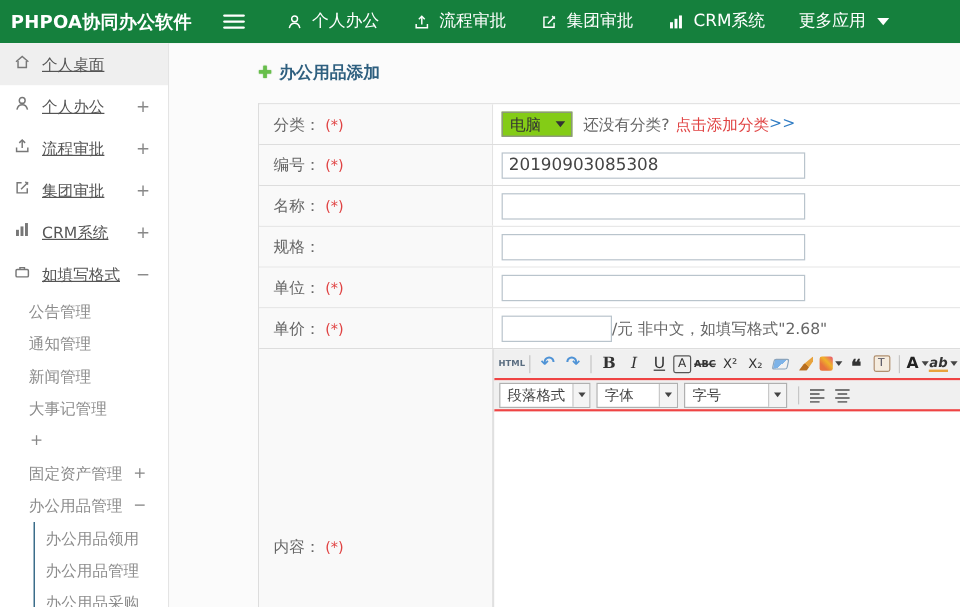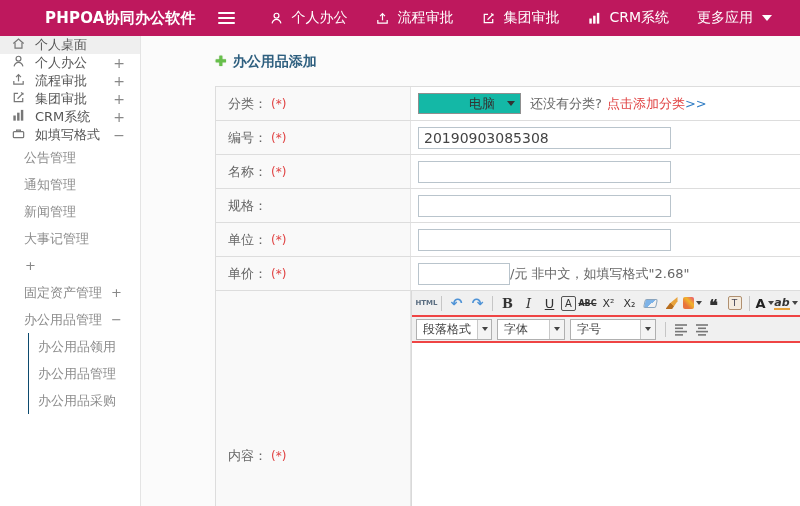--- a/index.html
+++ b/index.html
@@ -1,32 +1,32 @@
 <!DOCTYPE html>
 <html><head>
 <meta charset="utf-8">
 <style>
   * { box-sizing: border-box; margin: 0; padding: 0; }
   html,body { width: 800px; height: 506px; overflow: hidden; }
   body { font-family: "DejaVu Sans", "Liberation Sans", sans-serif; background: #fff; }
 
   
-  .topbar { height: 36px; background: #be185d; display: flex; align-items: center; color: #fff; padding-left: 36px; }
+  .topbar { height: 36px; background: #15803d; display: flex; align-items: center; color: #fff; }
   .brand { font-size: 15px; font-weight: bold; padding-left: 9px; width: 186px; letter-spacing: 0.2px; }
   .hamburger { width: 18px; display: flex; flex-direction: column; gap: 3px; margin-right: 34px; cursor: pointer; }
   .hamburger i { display: block; height: 2px; background: #fff; border-radius: 1px; }
   .nav { display: flex; align-items: center; }
   .navitem { display: flex; align-items: center; gap: 7px; font-size: 14px; margin-right: 28px; cursor: pointer; white-space: nowrap; }
   .navitem svg { display: block; }
   .caret-w { width: 0; height: 0; border-left: 5px solid transparent; border-right: 5px solid transparent; border-top: 6px solid #fff; margin-left: 2px; }
 
   
   .layout { display: flex; height: 470px; }
   .sidebar { width: 141px; background: #fff; border-right: 1px solid #e4e4e4; flex-shrink: 0; }
-  .side-item { position: relative; display: flex; align-items: center; height: 18px; font-size: 13px; color: #555; padding-left: 11px; gap: 9px; cursor: pointer; }
+  .side-item { position: relative; display: flex; align-items: center; height: 35px; font-size: 13px; color: #555; padding-left: 11px; gap: 9px; cursor: pointer; text-decoration: underline; }
   .side-item.active { background: #efefef; }
   .side-item .exp { position: absolute; right: 15px; color: #888; font-size: 14px; font-weight: normal; }
   .sub-item { height: 27px; display: flex; align-items: center; padding-left: 24px; font-size: 13px; color: #8c8c8c; cursor: pointer; }
   .sub-item .exp-tight { margin-left: 1px; color: #888; }
   .sub-item .exp-gap { margin-left: 9px; color: #888; }
   .deep-wrap { margin-left: 28px; border-left: 1px solid #0c4a6e; }
   .deep-item { height: 27px; display: flex; align-items: center; padding-left: 9px; font-size: 13px; color: #8c8c8c; cursor: pointer; }
 
   .main { flex: 1; background: #fbfbfb; position: relative; overflow: hidden; }
   .page-title { display: flex; align-items: center; gap: 6px; margin: 15px 0 14px 74px; font-size: 14px; font-weight: bold; color: #2e5f7f; line-height: 21px; }
@@ -35,21 +35,21 @@
   
   .form { margin-left: 74px; border-left: 1px solid #ddd; border-top: 1px solid #ddd; width: 586px; background: #fff; }
   .frow { display: flex; border-bottom: 1px solid #ddd; height: 34px; }
   .frow.tall { height: 330px; }
   .fl { width: 195px; background: #f9f9f9; border-right: 1px solid #e3e3e3; display: flex; align-items: center; padding-left: 12px; font-size: 13px; color: #666; gap: 4px; flex-shrink: 0; }
   .req { color: #e04343; font-size: 12px; }
   .fv { flex: 1; background: #fff; display: flex; align-items: center; padding-left: 7px; font-size: 13px; color: #666; min-width: 0; }
   .fv.nopad { padding: 0; display: block; }
   .txt { width: 253px; height: 22px; border: 1px solid #b9c4cc; font-size: 14px; color: #444; padding: 0 5px; background: #fff; font-family: inherit; }
   .txt.small { width: 92px; }
-  .selectbox { display: flex; align-items: center; border: 1px solid #8f8f8f; height: 21px; background: #14b8a6; cursor: pointer; padding-left: 44px; }
+  .selectbox { display: flex; align-items: center; border: 1px solid #8f8f8f; height: 21px; background: #84cc16; cursor: pointer; }
   .selectbox .sval { font-size: 13px; color: #333; padding: 0 6px; width: 44px; }
   .caret-d { width: 0; height: 0; border-left: 4px solid transparent; border-right: 4px solid transparent; border-top: 5px solid #333; margin-right: 5px; }
   .hint { margin-left: 9px; color: #666; }
   .link-red { color: #e04343; margin-left: 5px; cursor: pointer; }
   .link-blue { color: #2f7cc4; cursor: pointer; }
 
   
   .editor { height: 100%; background: #fff; border-left: 1px solid #d9d9d9; }
   .toolbar { background: #f0f0f0; border-bottom: 2px solid #ef4444; padding: 1px 4px; display: flex; align-items: center; height: 26px; white-space: nowrap; overflow: hidden; }
   .tbtn { min-width: 19px; height: 19px; display: inline-flex; align-items: center; justify-content: center; margin: 0 1px; color: #333; cursor: pointer; font-size: 12px; border-radius: 2px; }

